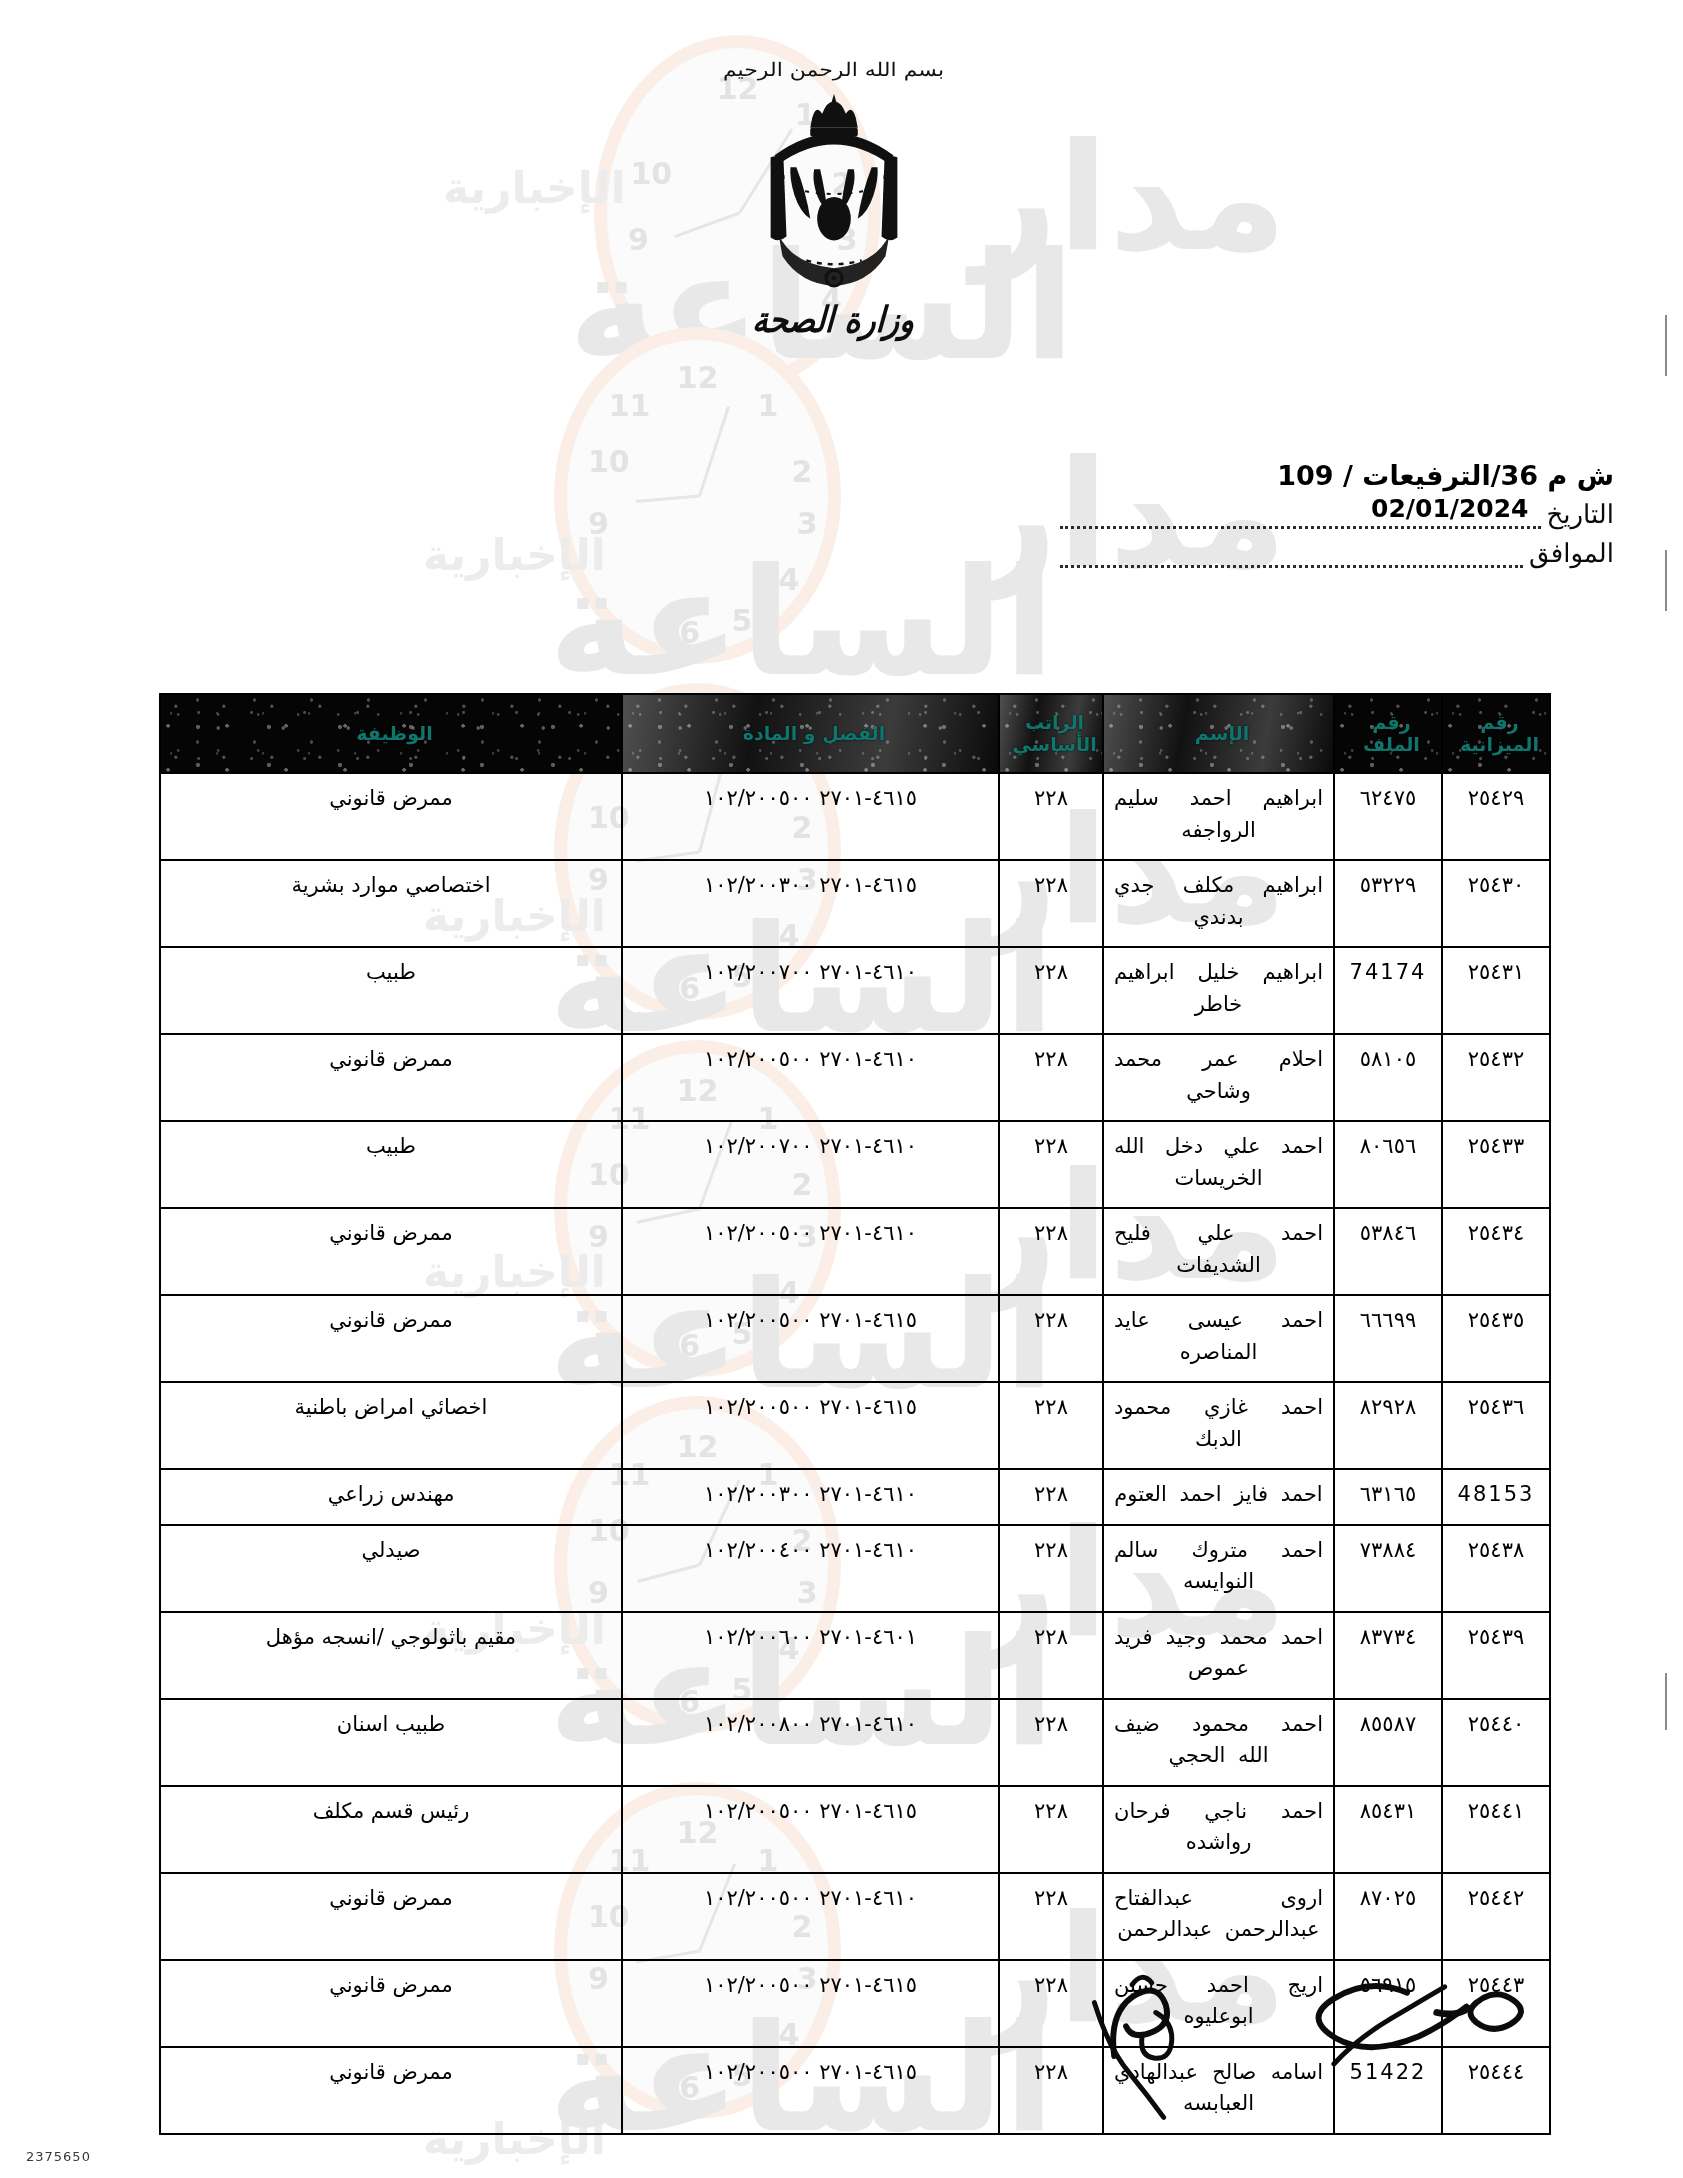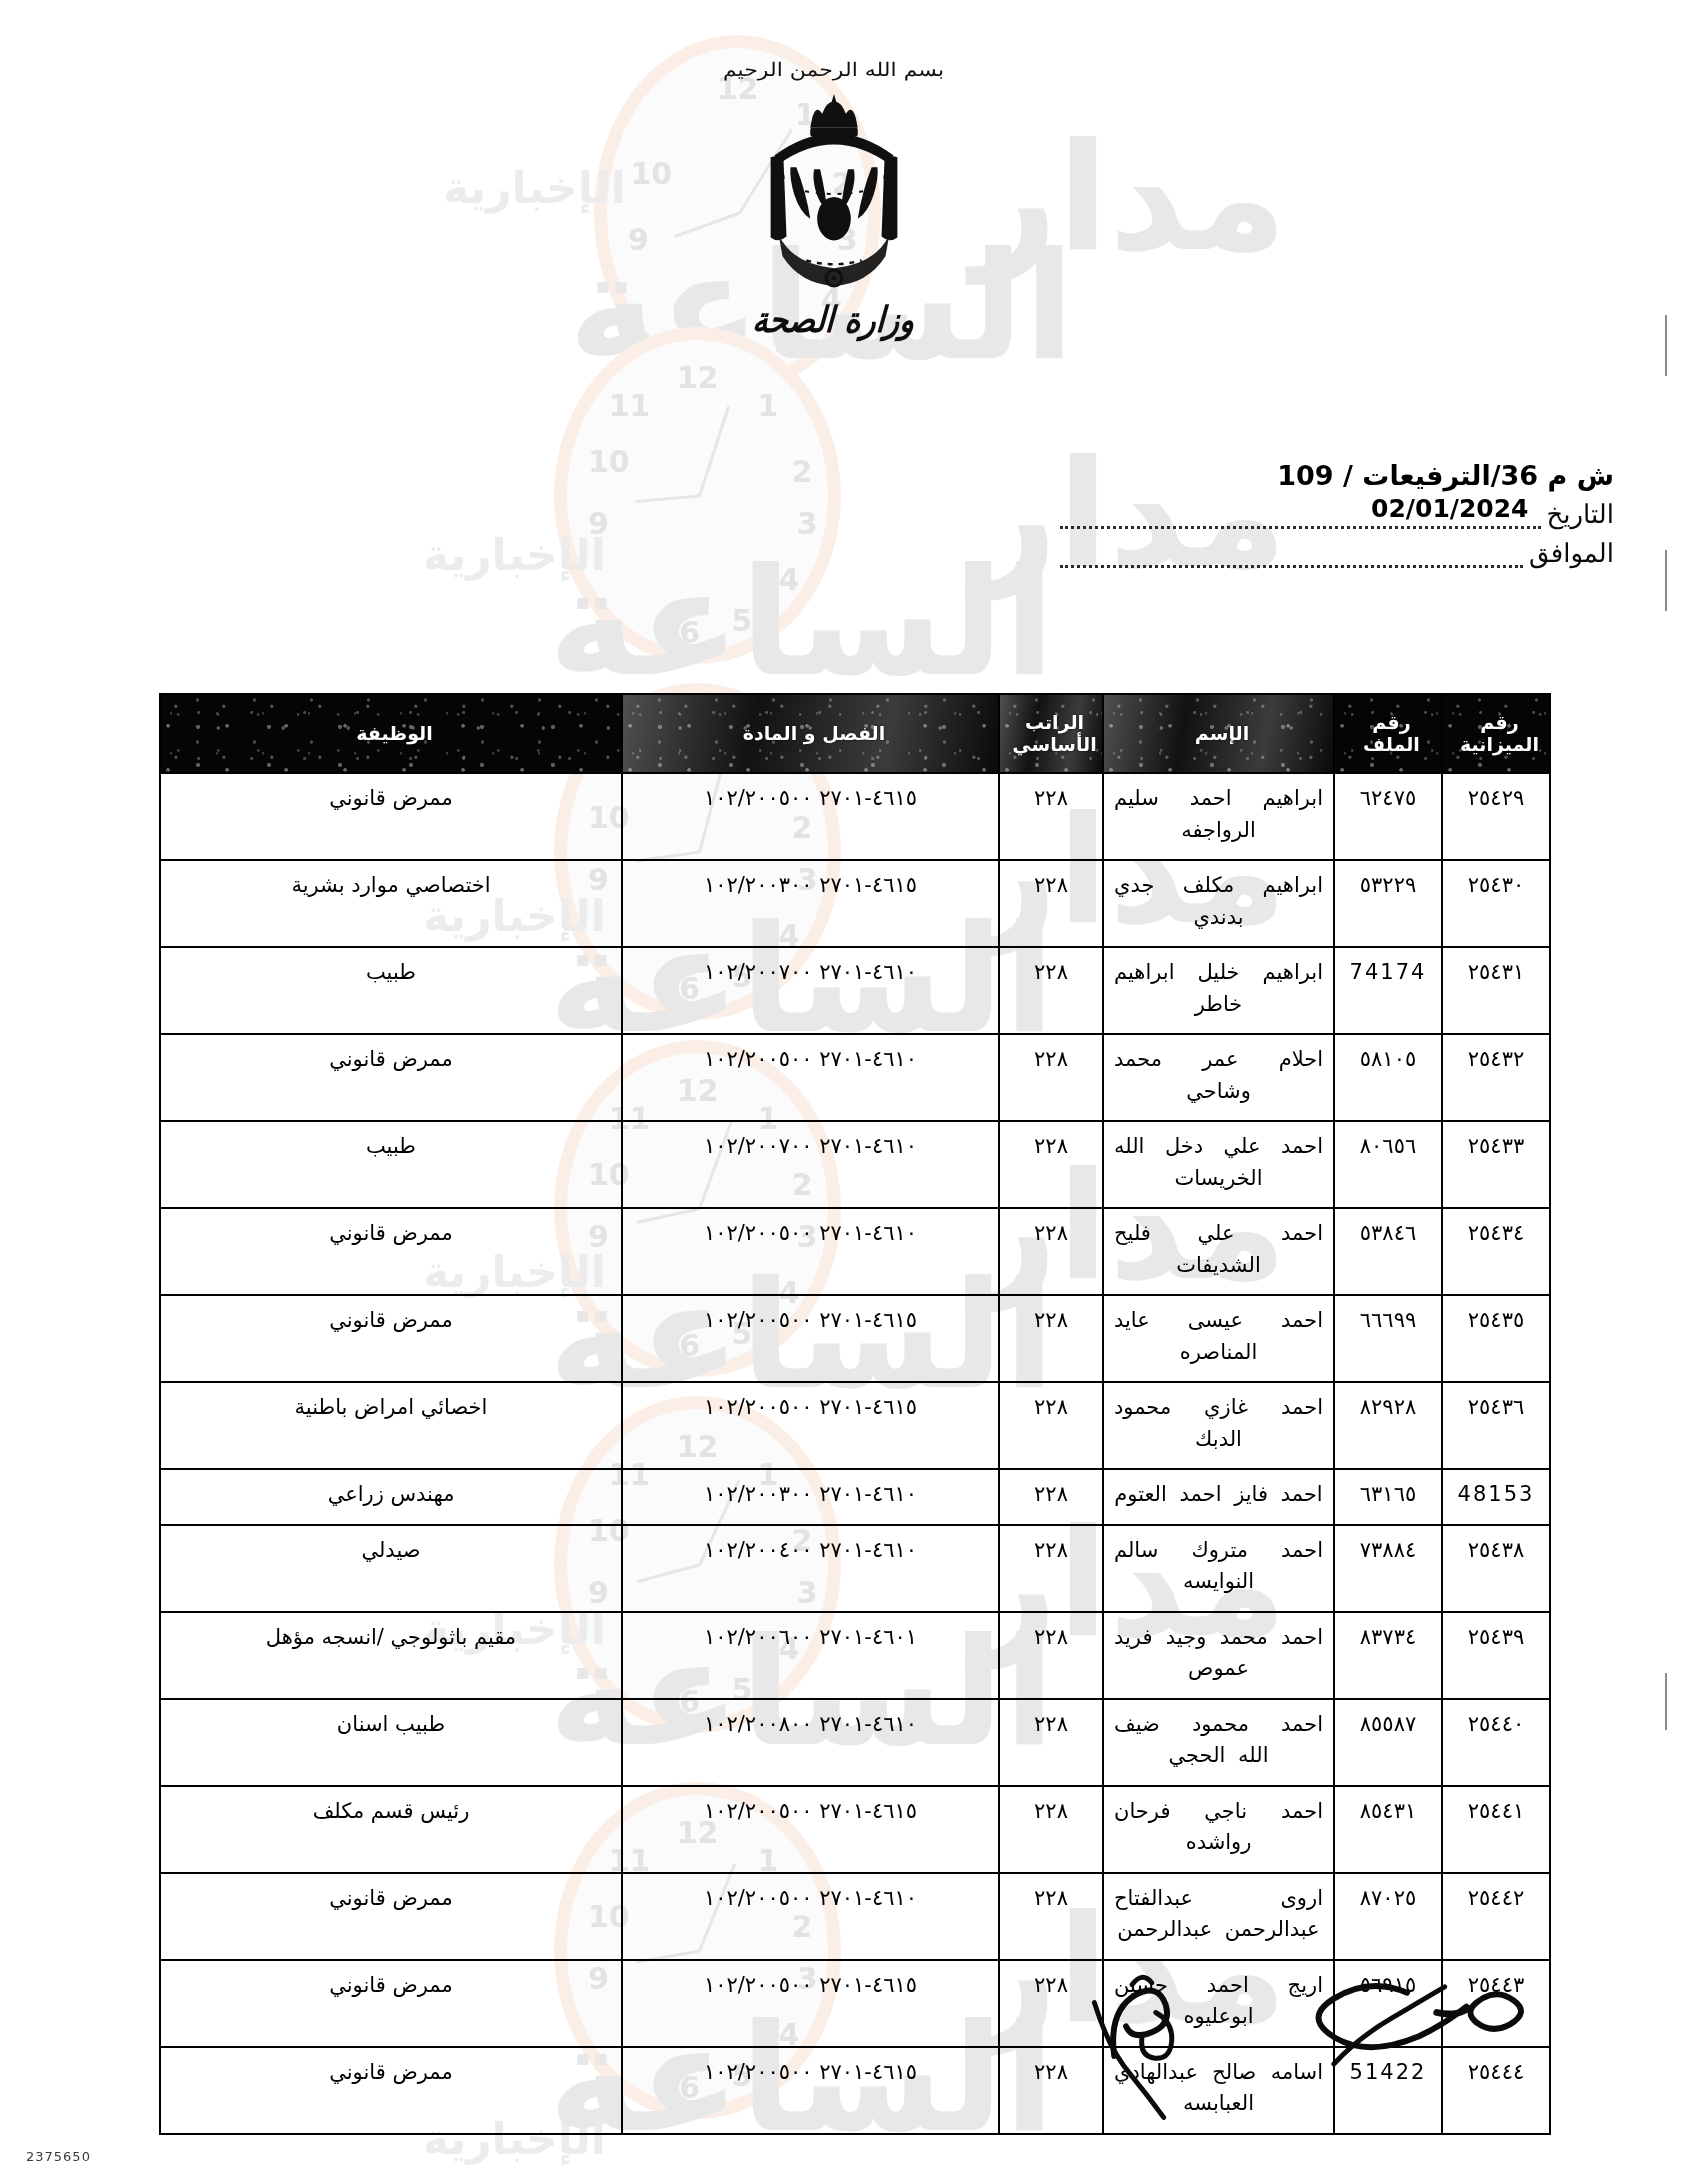--- a/index.html
+++ b/index.html
@@ -162,21 +162,21 @@
     table-layout: fixed;
     direction: rtl;
   }
   table.grid th, table.grid td {
     border: 2px solid #000;
     vertical-align: top;
     padding: 0;
   }
   table.grid thead th {
     background: #050505;
-    color: #ffffff;
+    color: #0f766e;
     height: 77px;
     font-family: "DejaVu Sans", sans-serif;
     font-size: 19px;
     font-weight: bold;
     text-align: center;
     vertical-align: middle;
     line-height: 1.15;
     letter-spacing: 1px;
     position: relative;
     overflow: hidden;

